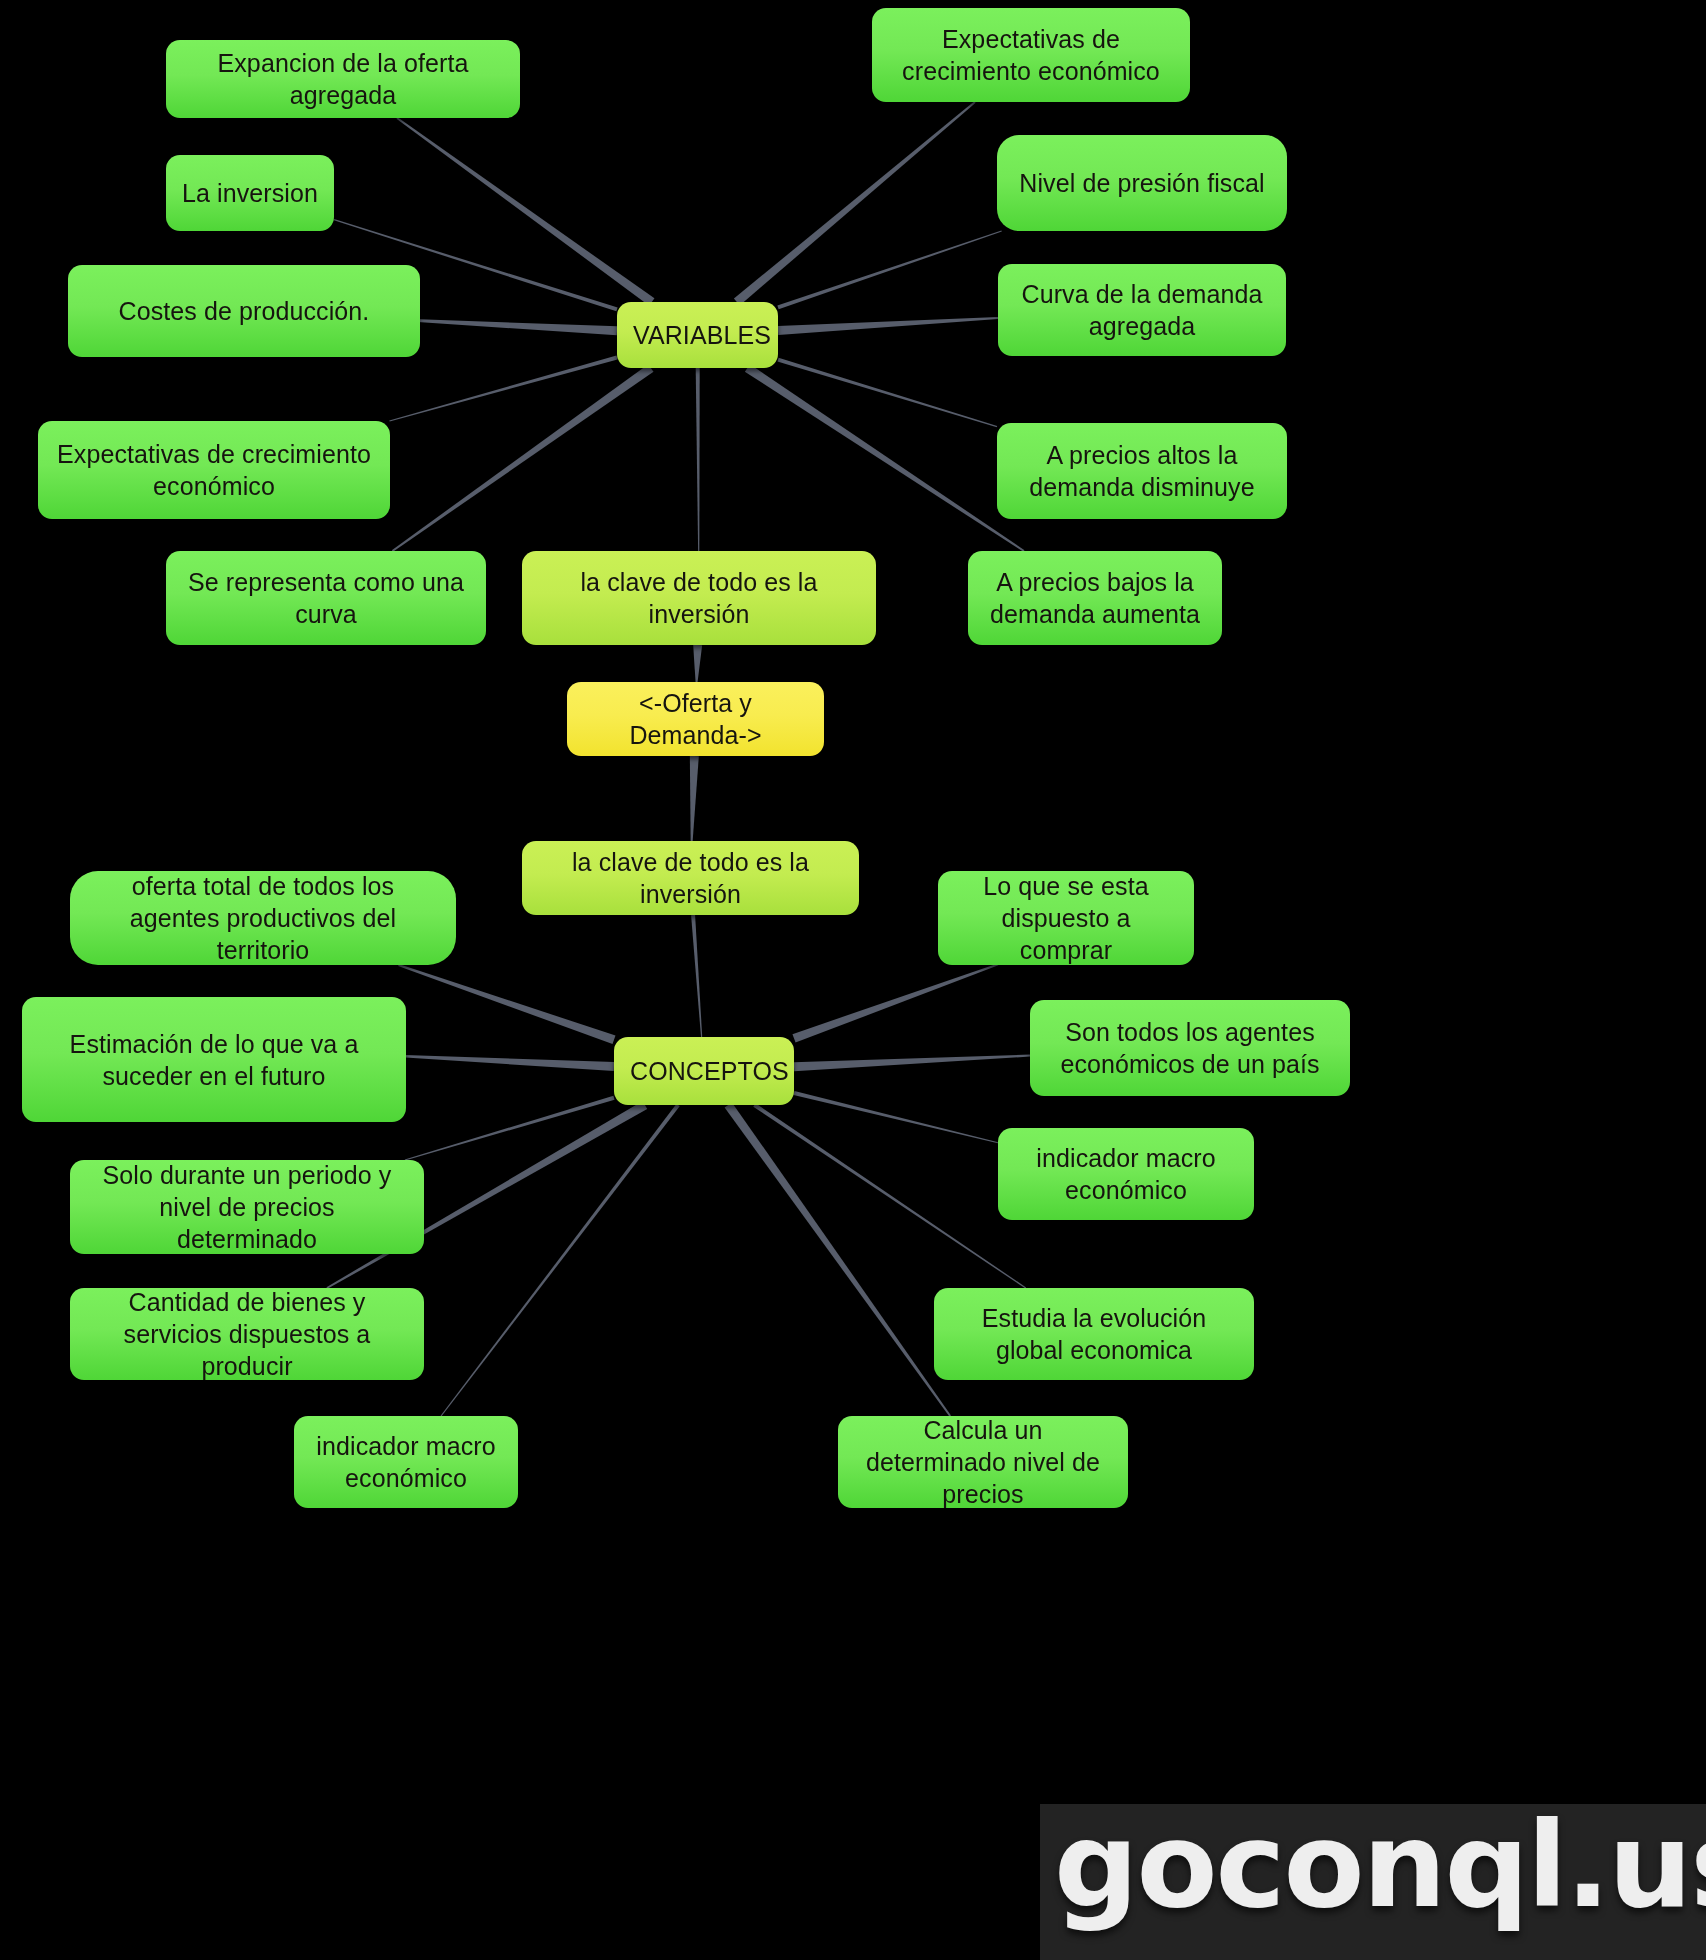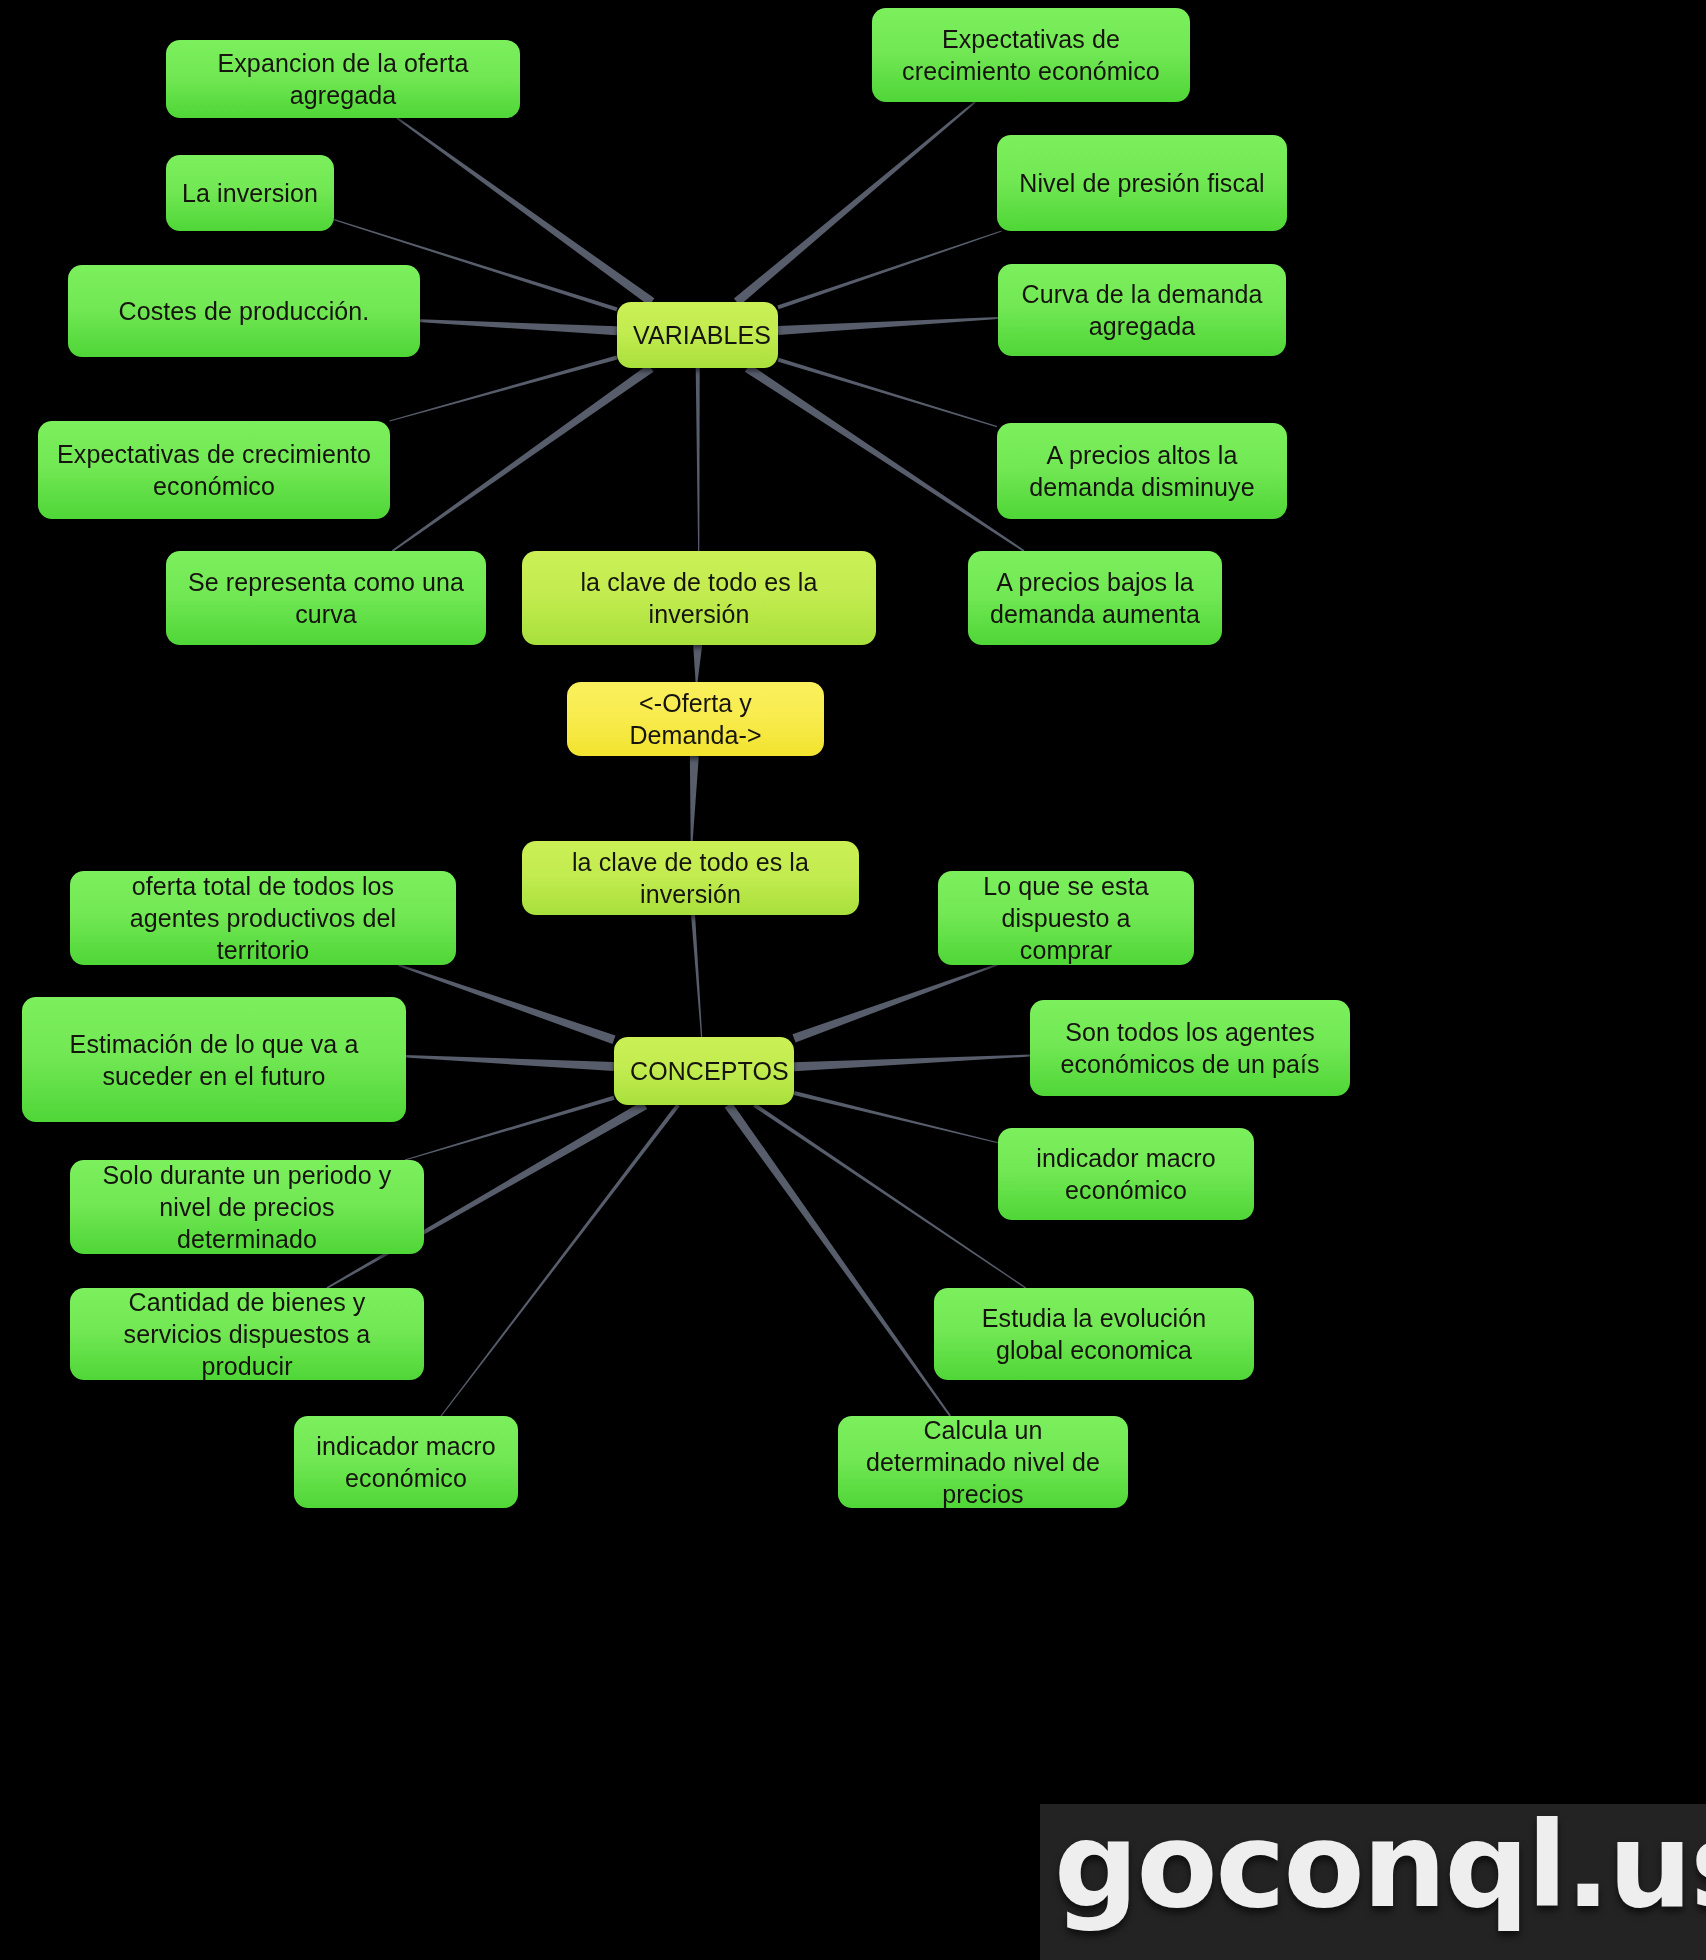--- a/index.html
+++ b/index.html
@@ -111,21 +111,21 @@
   <div id="node-layer">
       <div class="node node-green" style="left: 166px; top: 40px; width: 354px; height: 78px;">
         <span class="node-label">Expancion de la oferta agregada</span>
       </div>
       <div class="node node-green" style="left: 872px; top: 8px; width: 318px; height: 94px;">
         <span class="node-label">Expectativas de crecimiento económico</span>
       </div>
       <div class="node node-green" style="left: 166px; top: 155px; width: 168px; height: 76px;">
         <span class="node-label">La inversion</span>
       </div>
-      <div class="node node-green" style="left: 997px; top: 135px; width: 290px; height: 96px;">
+      <div class="node node-green" style="left: 997px; top: 135px; width: 290px; height: 96px; border-radius: 22px;">
         <span class="node-label">Nivel de presión fiscal</span>
       </div>
       <div class="node node-green" style="left: 68px; top: 265px; width: 352px; height: 92px;">
         <span class="node-label">Costes de producción.</span>
       </div>
       <div class="node node-green" style="left: 998px; top: 264px; width: 288px; height: 92px;">
         <span class="node-label">Curva de la demanda agregada</span>
       </div>
       <div class="node node-lime" style="left: 617px; top: 302px; width: 161px; height: 66px;">
         <span class="node-label">VARIABLES</span>
@@ -144,21 +144,21 @@
       </div>
       <div class="node node-green" style="left: 968px; top: 551px; width: 254px; height: 94px;">
         <span class="node-label">A precios bajos la demanda aumenta</span>
       </div>
       <div class="node node-yellow" style="left: 567px; top: 682px; width: 257px; height: 74px;">
         <span class="node-label">&lt;-Oferta y Demanda-&gt;</span>
       </div>
       <div class="node node-lime" style="left: 522px; top: 841px; width: 337px; height: 74px;">
         <span class="node-label">la clave de todo es la inversión</span>
       </div>
-      <div class="node node-green" style="left: 70px; top: 871px; width: 386px; height: 94px;">
+      <div class="node node-green" style="left: 70px; top: 871px; width: 386px; height: 94px; border-radius: 28px;">
         <span class="node-label">oferta total de todos los agentes productivos del territorio</span>
       </div>
       <div class="node node-green" style="left: 938px; top: 871px; width: 256px; height: 94px;">
         <span class="node-label">Lo que se esta dispuesto a comprar</span>
       </div>
       <div class="node node-green" style="left: 22px; top: 997px; width: 384px; height: 125px;">
         <span class="node-label">Estimación de lo que va a suceder en el futuro</span>
       </div>
       <div class="node node-green" style="left: 1030px; top: 1000px; width: 320px; height: 96px;">
         <span class="node-label">Son todos los agentes económicos de un país</span>

